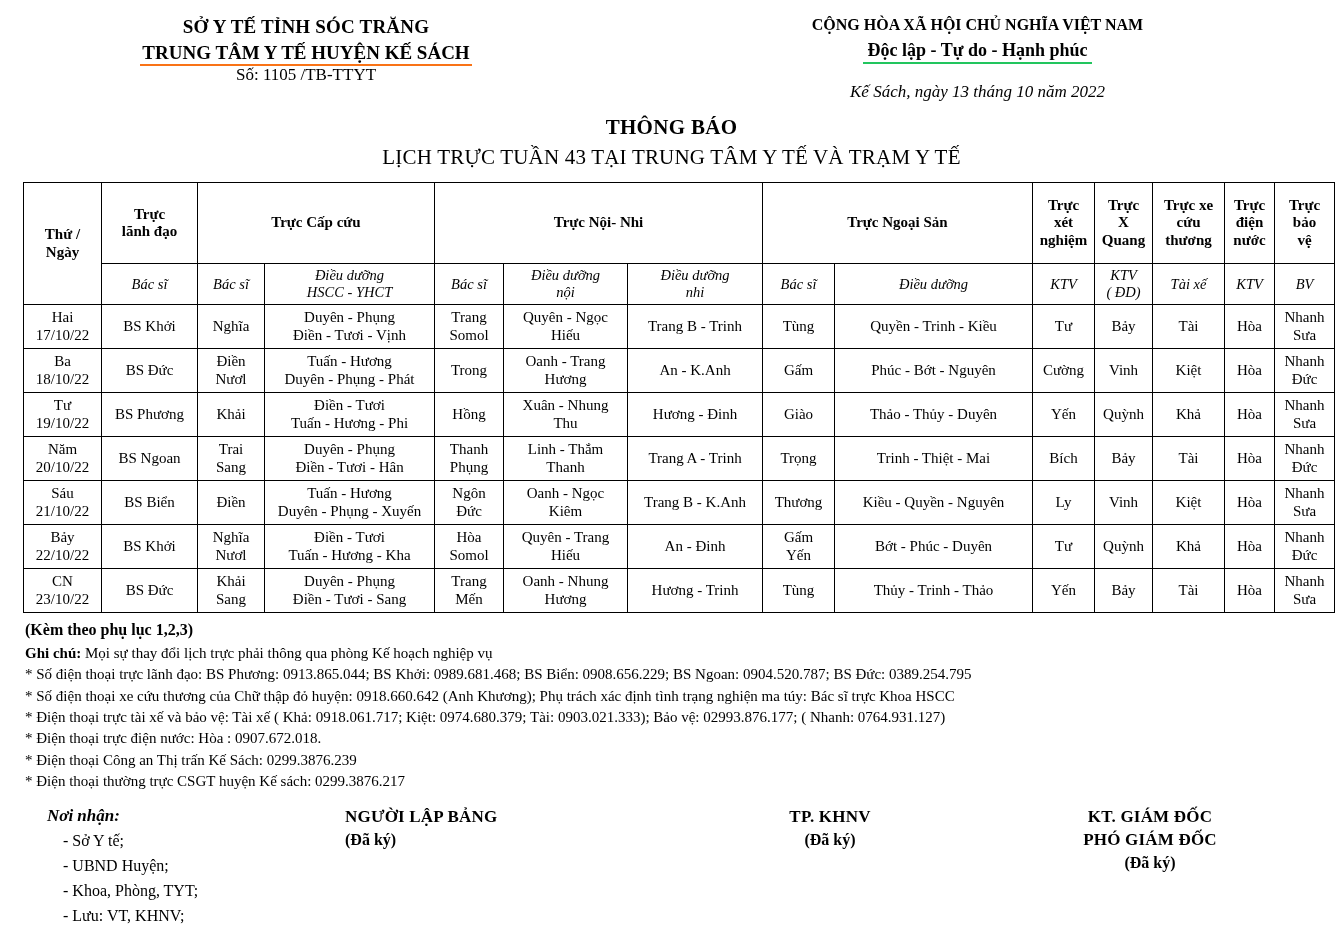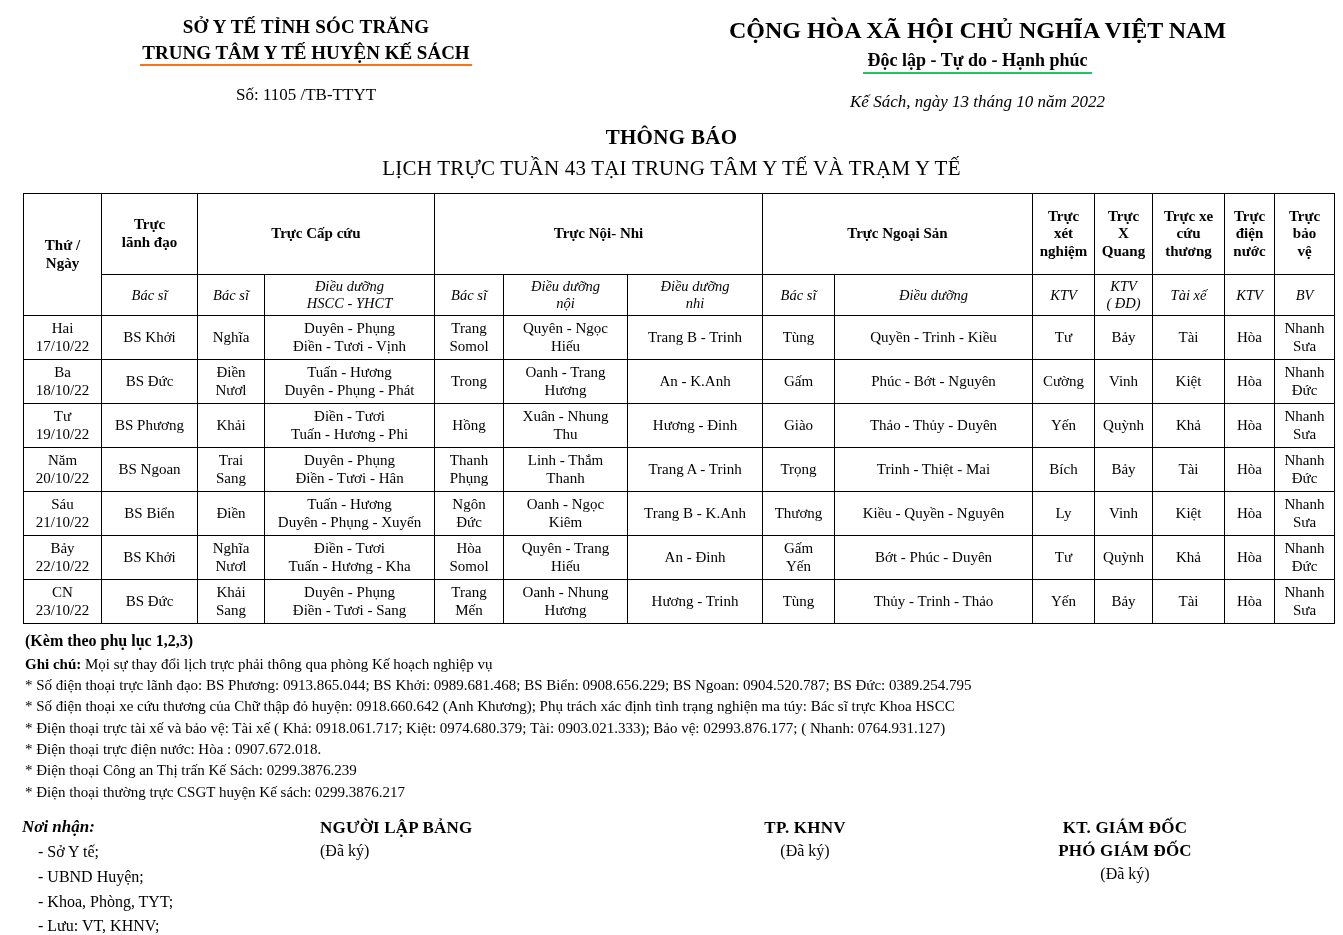--- a/index.html
+++ b/index.html
@@ -44,37 +44,36 @@
   .org-line2 {
     font-size: 19px;
     font-weight: bold;
     line-height: 1.35;
   }
   .org-line2 .ul {
     border-bottom: 2px solid #f97316;
     padding: 0 2px 1px 2px;
   }
   .nation-line1 {
-    font-size: 24px;
+    font-size: 16px;
     font-weight: bold;
     line-height: 1.35;
   }
   .nation-line2 {
     font-size: 18px;
     font-weight: bold;
     line-height: 1.45;
     margin-top: 1px;
   }
   .nation-line2 .ul {
     border-bottom: 2px solid #22c55e;
     padding: 0 4px 2px 4px;
   }
   .doc-no {
     font-size: 17px;
-    margin-top: 20px;
   }
   .place-date {
     font-size: 17px;
     font-style: italic;
     margin-top: 19px;
   }
 
   
   .title-block {
     text-align: center;
@@ -161,20 +160,21 @@
     font-size: 16px;
   }
   .notes .ghichu-line { margin-top: 1px; }
   .notes .ghichu-label { font-weight: bold; }
   .notes .note-item { white-space: nowrap; }
 
   
   .sig-row {
     display: flex;
     margin-top: 14px;
+    padding-left: 25px;
   }
   .sig-col-1 { width: 320px; }
   .sig-col-2 { width: 330px; }
   .sig-col-3 { width: 310px; text-align: center; }
   .sig-col-4 { width: 330px; text-align: center; }
   .recv-title {
     font-style: italic;
     font-weight: bold;
     font-size: 17px;
     margin-left: 22px;
@@ -184,21 +184,21 @@
     font-size: 16px;
     line-height: 1.55;
   }
   .sig-head {
     font-weight: bold;
     font-size: 17px;
     letter-spacing: .2px;
     line-height: 1.35;
   }
   .sig-signed {
-    font-weight: normal;
+    font-weight: bold;
     font-size: 16px;
     margin-top: 2px;
   }
 </style>
 </head>
 <body>
 
 <div class="page">
 
   <div class="letterhead">

